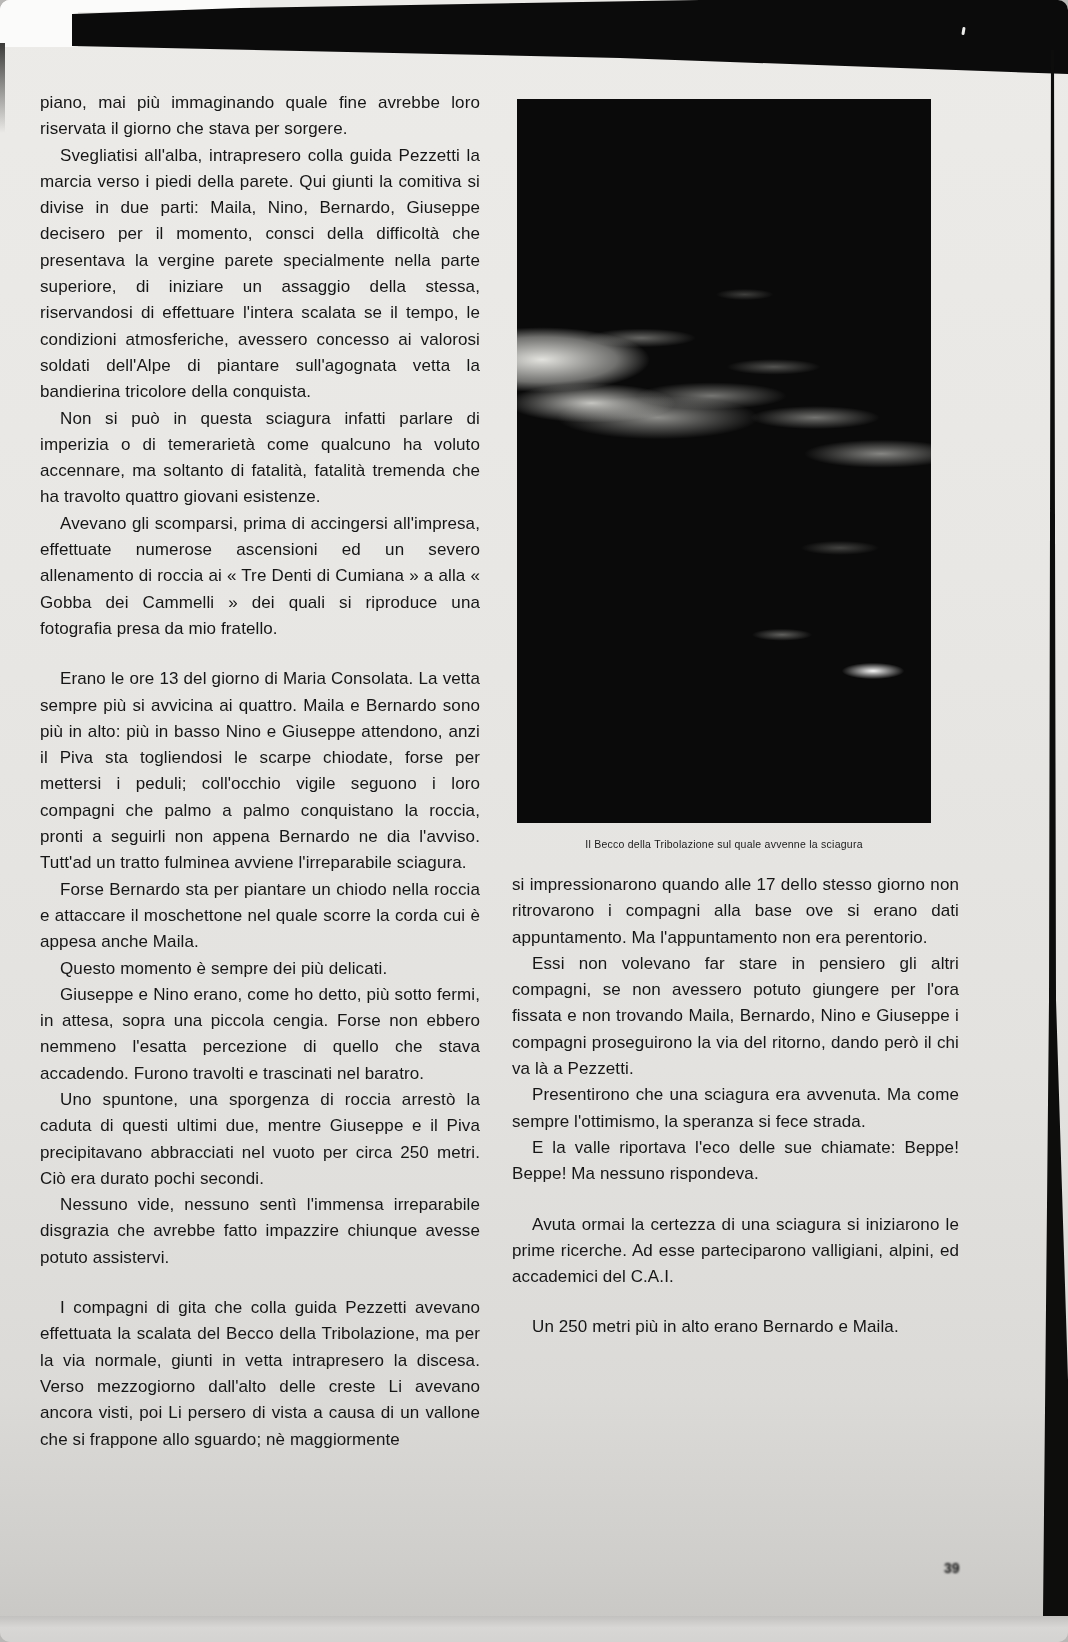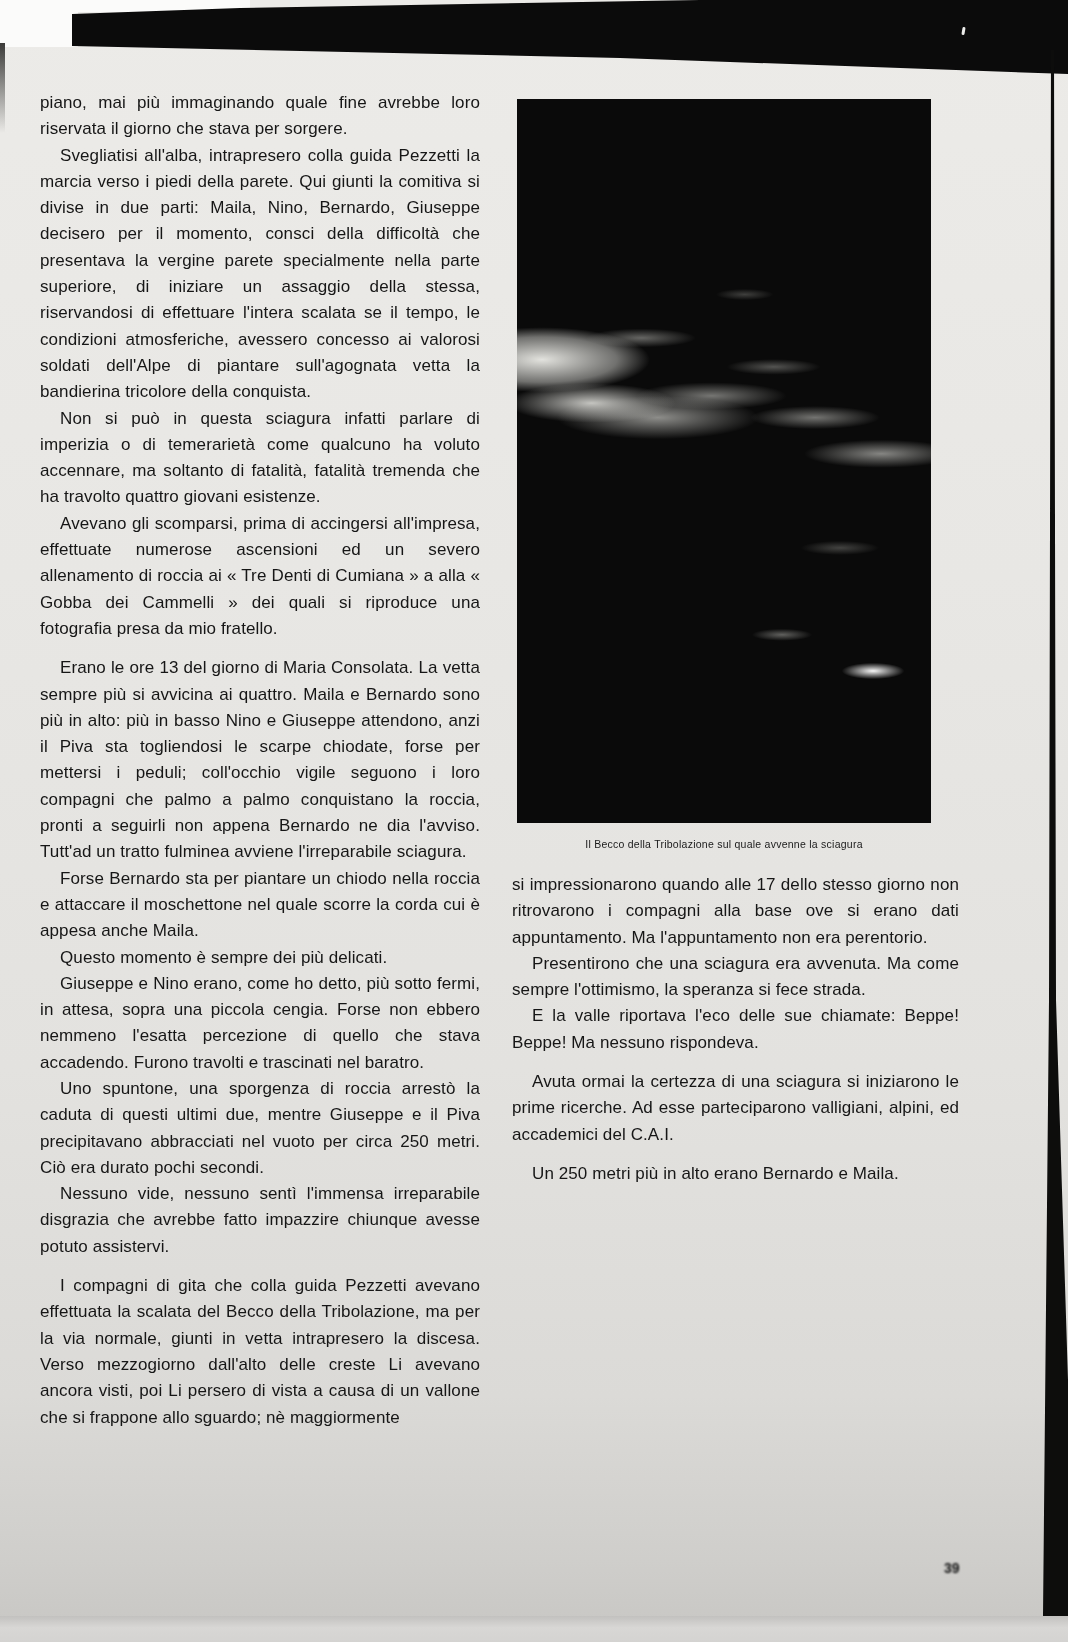--- a/index.html
+++ b/index.html
@@ -2,20 +2,21 @@
 <html><head>
 <meta charset="utf-8">
 <style>
   html,body{margin:0;padding:0;background:#b9b8b6;}
   .page{
     position:relative;
     width:1068px;height:1642px;
     overflow:hidden;
     background:linear-gradient(180deg,#ecebe8 0%,#e8e7e4 35%,#e3e2df 65%,#dbdad7 85%,#cfcecb 95%,#c7c6c3 100%);
     font-family:"Liberation Sans",sans-serif;
+    border-radius:10px;
   }
   
   .corner-white-a{position:absolute;left:0;top:0;width:78px;height:47px;background:#fbfbfa;}
   .corner-white-b{position:absolute;left:0;top:0;width:250px;height:12px;background:#fbfbfa;}
   .top-band{
     position:absolute;left:0;top:0;width:1068px;height:78px;background:#0b0b0b;
     clip-path:polygon(72px 14px,240px 8px,700px 0,1068px 0,1068px 74px,620px 58px,72px 46px);
   }
   .artifact-dot{position:absolute;left:962px;top:27px;width:3px;height:8px;background:#ececea;border-radius:2px;transform:rotate(10deg);}
   .left-sliver{position:absolute;left:0;top:43px;width:5px;height:90px;background:linear-gradient(180deg,#3a3a38,rgba(58,58,56,0));}
@@ -31,21 +32,21 @@
   .col-right{left:512px;top:872px;width:447px;}
   .para{
     margin:0;
     font-size:17px;line-height:26.3px;
     text-align:justify;
     color:#161616;
     letter-spacing:0.1px;
     filter:blur(0.2px);
   }
   .para.indent{text-indent:20px;}
-  .para.gap{margin-top:13px;}
+  .para.gap{margin-top:24px;}
   
   .photo{
     position:absolute;left:517px;top:99px;width:414px;height:724px;
     background-color:#0a0a0a;
     background-image:
       radial-gradient(ellipse 150px 45px at 6% 36%, rgba(238,238,233,.95), rgba(238,238,233,.45) 50%, transparent 72%),
       radial-gradient(ellipse 120px 28px at 18% 42%, rgba(228,228,223,.85), transparent 70%),
       radial-gradient(ellipse 140px 30px at 34% 44%, rgba(212,212,207,.65), transparent 72%),
       radial-gradient(ellipse 100px 18px at 47% 41%, rgba(206,206,201,.55), transparent 75%),
       radial-gradient(ellipse 70px 12px at 30% 33%, rgba(192,192,187,.5), transparent 78%),
@@ -93,20 +94,21 @@
       <p class="para indent">Nessuno vide, nessuno sentì l'immensa irreparabile disgrazia che avrebbe fatto impazzire chiunque avesse potuto assistervi.</p>
       <p class="para indent gap">I compagni di gita che colla guida Pezzetti avevano effettuata la scalata del Becco della Tribolazione, ma per la via normale, giunti in vetta intrapresero la discesa. Verso mezzogiorno dall'alto delle creste Li avevano ancora visti, poi Li persero di vista a causa di un vallone che si frappone allo sguardo; nè maggiormente</p>
     </div>
 
   <div class="photo" aria-label="becco-della-tribolazione-mountain-photograph"></div>
 
   <div class="caption">Il Becco della Tribolazione sul quale avvenne la sciagura</div>
 
   <div class="col col-right">
       <p class="para">si impressionarono quando alle 17 dello stesso giorno non ritrovarono i compagni alla base ove si erano dati appuntamento. Ma l'appuntamento non era perentorio.</p>
+      <p class="para indent">Essi non volevano far stare in pensiero gli altri compagni, se non avessero potuto giungere per l'ora fissata e non trovando Maila, Bernardo, Nino e Giuseppe i compagni proseguirono la via del ritorno, dando però il chi va là a Pezzetti.</p>
       <p class="para indent">Presentirono che una sciagura era avvenuta. Ma come sempre l'ottimismo, la speranza si fece strada.</p>
       <p class="para indent">E la valle riportava l'eco delle sue chiamate: Beppe! Beppe! Ma nessuno rispondeva.</p>
       <p class="para indent gap">Avuta ormai la certezza di una sciagura si iniziarono le prime ricerche. Ad esse parteciparono valligiani, alpini, ed accademici del C.A.I.</p>
       <p class="para indent gap">Un 250 metri più in alto erano Bernardo e Maila.</p>
     </div>
 
   <div class="page-number">39</div>
 
 </div>
 

